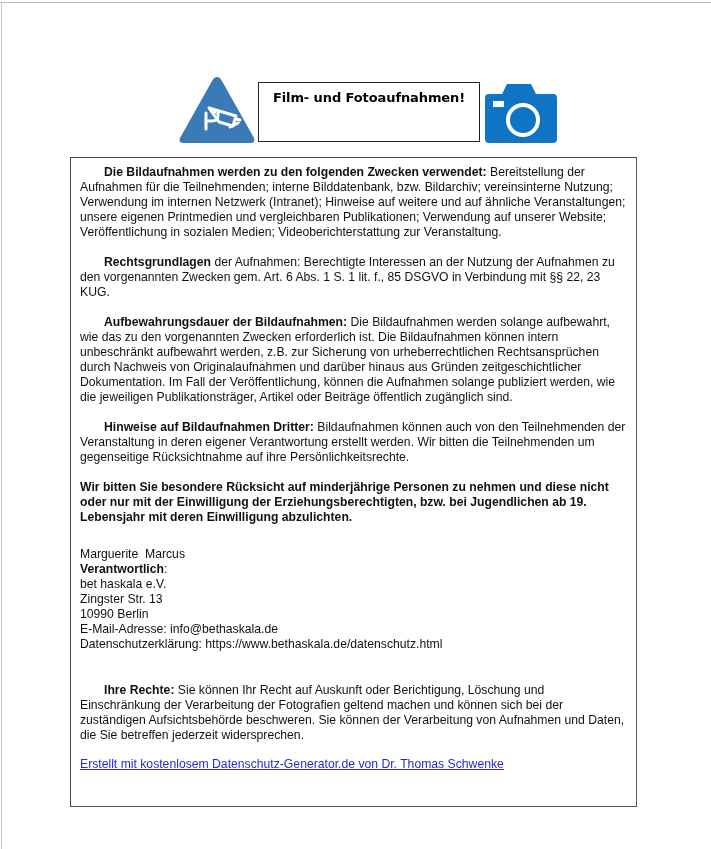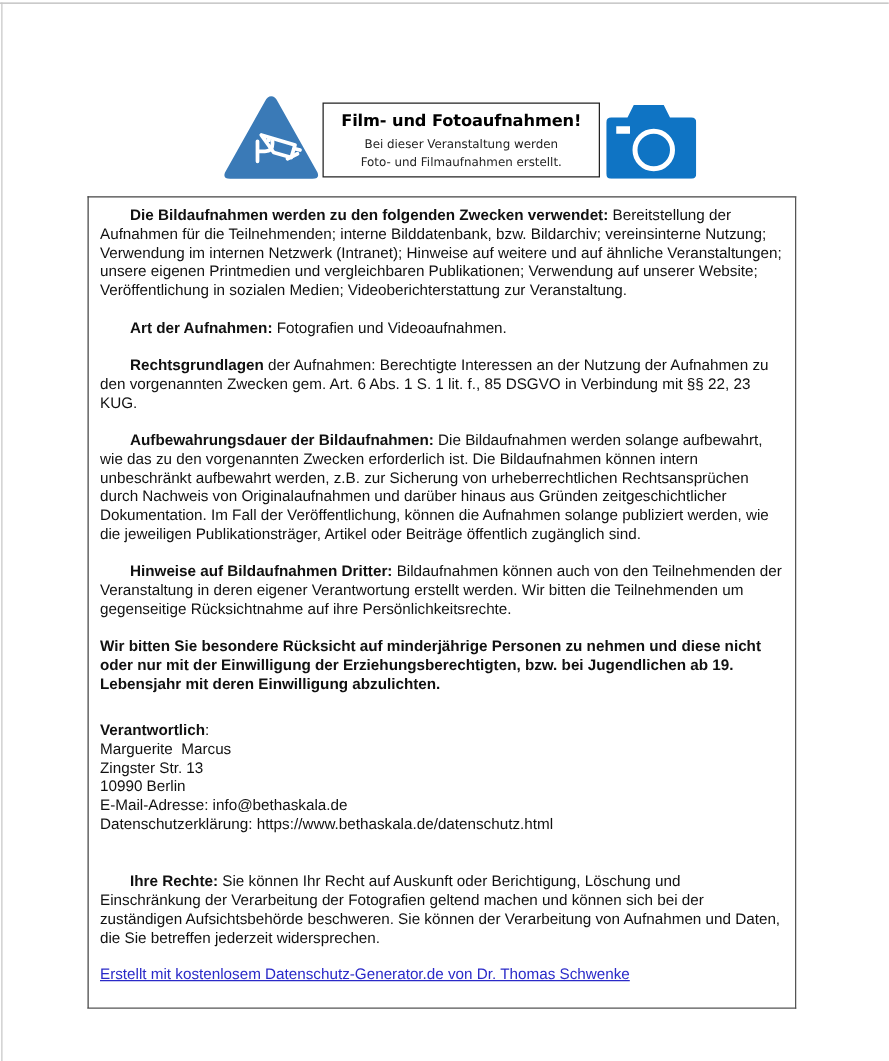--- a/index.html
+++ b/index.html
@@ -47,49 +47,45 @@
       <path d="M31 33 L58 41 L55 51 L41 47 Z" fill="none"></path>
       <path d="M58 44 L62 45"></path>
       <path d="M28 38 L28 54 M28 46 L34 46 Q40 46 40 40 L40 38"></path>
       <path d="M52 52 L60 48"></path>
     </g>
     <circle cx="37" cy="37" r="1.8" fill="#fff"></circle>
   </svg>
 
   <div class="notice-box">
     <div class="notice-title">Film- und Fotoaufnahmen!</div>
-    <div class="notice-sub">
-      <span>Bei dieser Veranstaltung werden</span><br>
-      <span>Foto- und Filmaufnahmen erstellt.</span>
-    </div>
   </div>
 
   <svg class="cam-icon" viewBox="0 0 72 61">
     <path d="M22 2 L46 2 L51 12 L68 12 Q72 12 72 16 L72 57 Q72 61 68 61 L4 61 Q0 61 0 57 L0 16 Q0 12 4 12 L17 12 Z" fill="#0f74c4"></path>
     <rect x="8" y="19" width="11" height="6" fill="#fff"></rect>
     <circle cx="38" cy="38" r="15" fill="none" stroke="#fff" stroke-width="4"></circle>
   </svg>
 </div>
 
 <div class="content-box">
   <p class="para"><b>Die Bildaufnahmen werden zu den folgenden Zwecken verwendet:</b><span> Bereitstellung der Aufnahmen für die Teilnehmenden; interne Bilddatenbank, bzw. Bildarchiv; vereinsinterne Nutzung; Verwendung im internen Netzwerk (Intranet); Hinweise auf weitere und auf ähnliche Veranstaltungen; unsere eigenen Printmedien und vergleichbaren Publikationen; Verwendung auf unserer Website; Veröffentlichung in sozialen Medien; Videoberichterstattung zur Veranstaltung.</span></p>
 
-  <p class="para"><b>Art der Aufnahmen:</b><span> Fotografien und Videoaufnahmen.</span></p>
 
   <p class="para"><b>Rechtsgrundlagen</b><span> der Aufnahmen: Berechtigte Interessen an der Nutzung der Aufnahmen zu den vorgenannten Zwecken gem. Art. 6 Abs. 1 S. 1 lit. f., 85 DSGVO in Verbindung mit §§ 22, 23 KUG.</span></p>
 
   <p class="para"><b>Aufbewahrungsdauer der Bildaufnahmen:</b><span> Die Bildaufnahmen werden solange aufbewahrt, wie das zu den vorgenannten Zwecken erforderlich ist. Die Bildaufnahmen können intern unbeschränkt aufbewahrt werden, z.B. zur Sicherung von urheberrechtlichen Rechtsansprüchen durch Nachweis von Originalaufnahmen und darüber hinaus aus Gründen zeitgeschichtlicher Dokumentation. Im Fall der Veröffentlichung, können die Aufnahmen solange publiziert werden, wie die jeweiligen Publikationsträger, Artikel oder Beiträge öffentlich zugänglich sind.</span></p>
 
   <p class="para"><b>Hinweise auf Bildaufnahmen Dritter:</b><span> Bildaufnahmen können auch von den Teilnehmenden der Veranstaltung in deren eigener Verantwortung erstellt werden. Wir bitten die Teilnehmenden um gegenseitige Rücksichtnahme auf ihre Persönlichkeitsrechte.</span></p>
 
   <p class="para bold-para">Wir bitten Sie besondere Rücksicht auf minderjährige Personen zu nehmen und diese nicht oder nur mit der Einwilligung der Erziehungsberechtigten, bzw. bei Jugendlichen ab 19. Lebensjahr mit deren Einwilligung abzulichten.</p>
 
   <div style="margin-top:22px;">
+    <span class="contact-line" style="white-space:pre;">Marguerite  Marcus</span>
     <span class="contact-line"><b>Verantwortlich</b><span>:</span></span>
-    <span class="contact-line" style="white-space:pre;">Marguerite  Marcus</span>
+    <span class="contact-line">bet haskala e.V.</span>
     <span class="contact-line">Zingster Str. 13</span>
     <span class="contact-line">10990 Berlin</span>
     <span class="contact-line">E-Mail-Adresse: info@bethaskala.de</span>
     <span class="contact-line">Datenschutzerklärung: https://www.bethaskala.de/datenschutz.html</span>
   </div>
 
   <div class="spacer" style="height:31px;"></div>
 
   <p class="para"><b>Ihre Rechte:</b><span> Sie können Ihr Recht auf Auskunft oder Berichtigung, Löschung und Einschränkung der Verarbeitung der Fotografien geltend machen und können sich bei der zuständigen Aufsichtsbehörde beschweren. Sie können der Verarbeitung von Aufnahmen und Daten, die Sie betreffen jederzeit widersprechen.</span></p>
 

